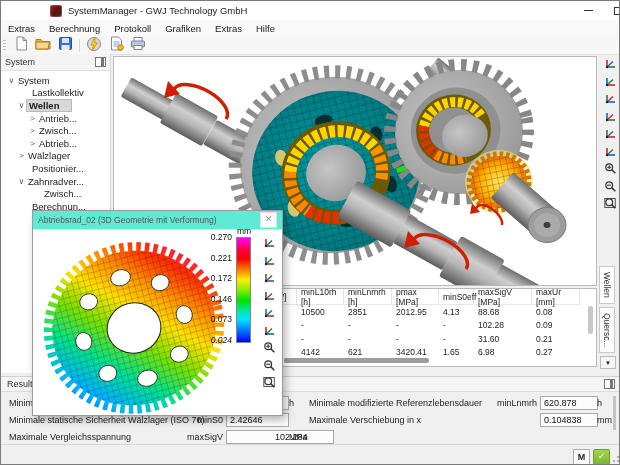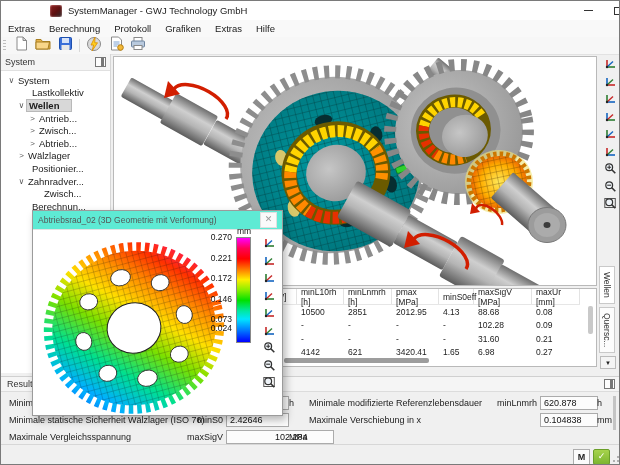--- a/index.html
+++ b/index.html
@@ -645,16 +645,16 @@
             <circle cx="5.2" cy="5.2" r="3.4" fill="#eef3f8" stroke="#333" stroke-width="1.2"></circle>
             <path d="M7.8 7.8 L11.3 11.3" stroke="#333" stroke-width="1.6"></path>
           </svg>
         </div>
       </div>
   <span class="cb-label" style="top: 21px;">0.270</span>
       <span class="cb-label" style="top: 41.6px;">0.221</span>
       <span class="cb-label" style="top: 62.2px;">0.172</span>
       <span class="cb-label" style="top: 82.8px;">0.146</span>
       <span class="cb-label" style="top: 103.4px;">0.073</span>
-      <span class="cb-label" style="top: 112px;">0.024</span>
+      <span class="cb-label" style="top: 124px; font-style: italic;">0.024</span>
     </div>
 
 </div>
 
 </body></html>

